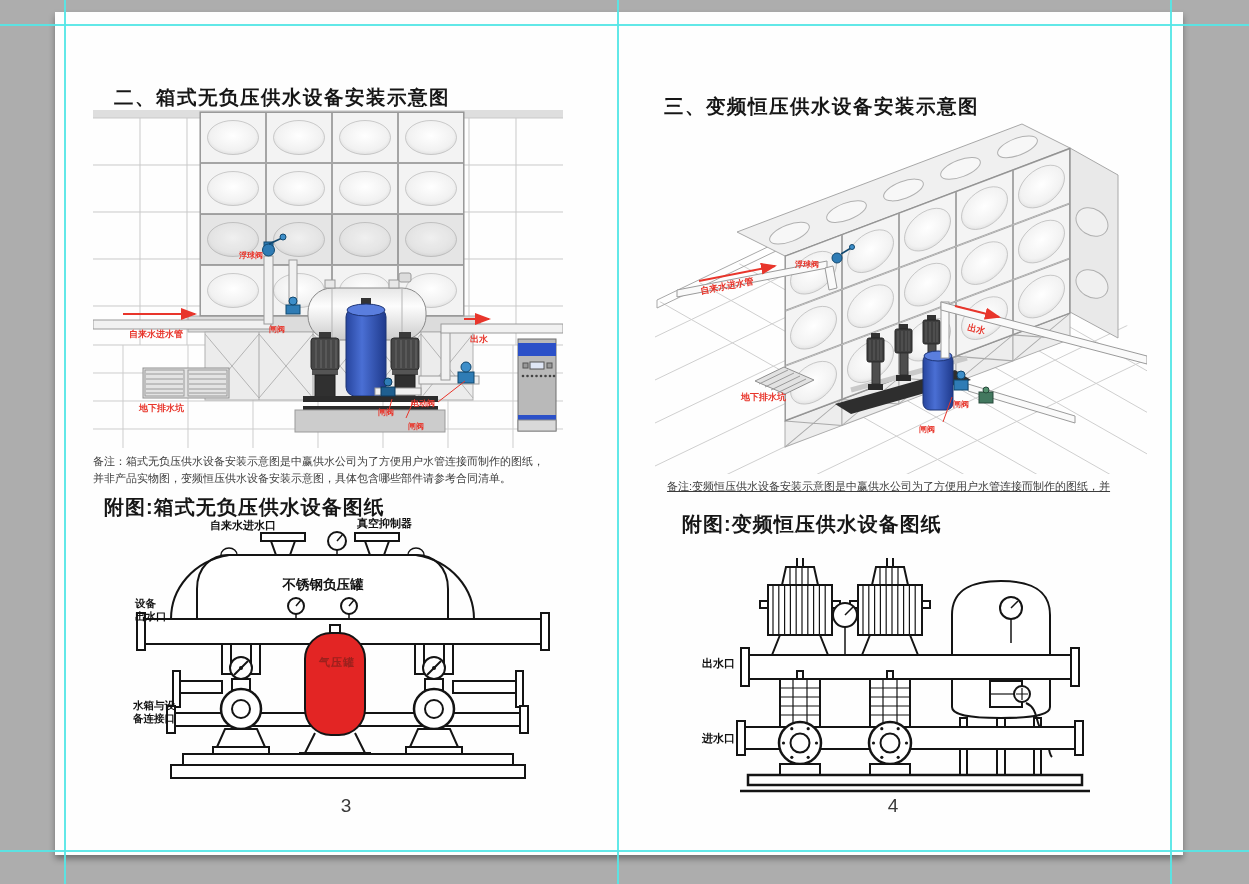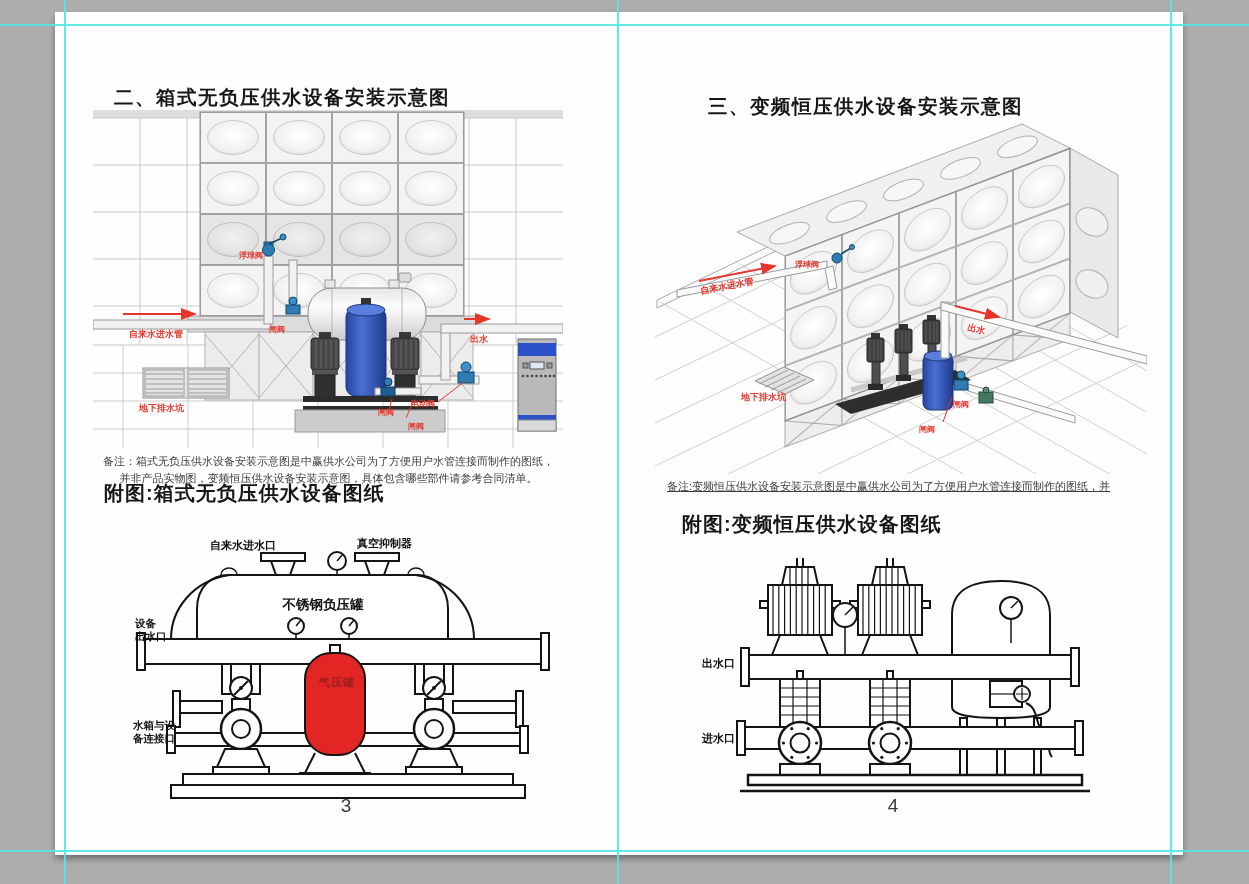--- a/index.html
+++ b/index.html
@@ -199,28 +199,28 @@
         <text x="146" y="148" class="rlab8">浮球阀</text>
         <text x="176" y="222" class="rlab8">闸阀</text>
         <text x="377" y="232" class="rlab">出水</text>
         <text x="46" y="301" class="rlab">地下排水坑</text>
         <text x="285" y="305" class="rlab8">闸阀</text>
         <text x="318" y="296" class="rlab8">电动阀</text>
         <text x="315" y="319" class="rlab8">闸阀</text>
       </svg>
     </div>
 
-    <div class="abs note" style="left:103px;top:453px;text-align:center;">
+    <div class="abs note" style="left:93px;top:453px;">
       <div>备注：箱式无负压供水设备安装示意图是中赢供水公司为了方便用户水管连接而制作的图纸，</div>
       <div>并非产品实物图，变频恒压供水设备安装示意图，具体包含哪些部件请参考合同清单。</div>
     </div>
 
-    <div class="abs subtitle" style="left:104px;top:480px;">附图:箱式无负压供水设备图纸</div>
-
-    <div class="abs" style="left:133px;top:533px;">
+    <div class="abs subtitle" style="left:104px;top:494px;">附图:箱式无负压供水设备图纸</div>
+
+    <div class="abs" style="left:133px;top:513px;">
       <svg width="430" height="270" viewBox="0 0 430 270">
         <g stroke="#141414" fill="none" stroke-width="2">
           <g>
             <rect x="128" y="20" width="44" height="8" fill="#fff"></rect>
             <path d="M138,28 L162,28 L157,42 L143,42 Z" fill="#fff"></path>
           </g>
           <g>
             <rect x="222" y="20" width="44" height="8" fill="#fff"></rect>
             <path d="M232,28 L256,28 L251,42 L237,42 Z" fill="#fff"></path>
           </g>
@@ -294,21 +294,21 @@
         <text x="0" y="196" class="blab10">水箱与设</text>
         <text x="0" y="209" class="blab10">备连接口</text>
       </svg>
     </div>
 
     <div class="abs pagenum" style="left:331px;top:795px;">3</div>
   </div>
 
   <div class="abs page-region">
 
-    <div class="abs title" style="left:664px;top:93px;margin-left:44px;">三、变频恒压供水设备安装示意图</div>
+    <div class="abs title" style="left:664px;top:93px;">三、变频恒压供水设备安装示意图</div>
 
     <div class="abs" style="left:655px;top:122px;">
       <svg width="492" height="352" viewBox="0 0 492 352">
         <defs>
           <radialGradient id="bulgeR" cx="0.5" cy="0.45" r="0.62">
             <stop offset="0" stop-color="#ffffff"></stop>
               <stop offset="0.72" stop-color="#f2f2f2"></stop>
               <stop offset="1" stop-color="#d8d8d8"></stop>
           </radialGradient>
           <linearGradient id="blueR" x1="0" y1="0" x2="1" y2="0">

